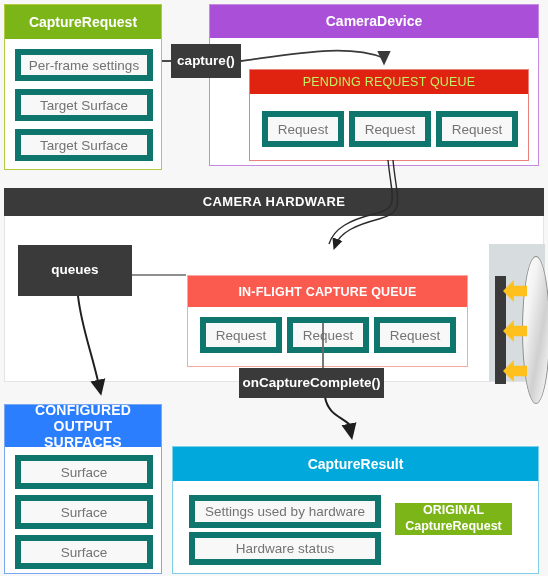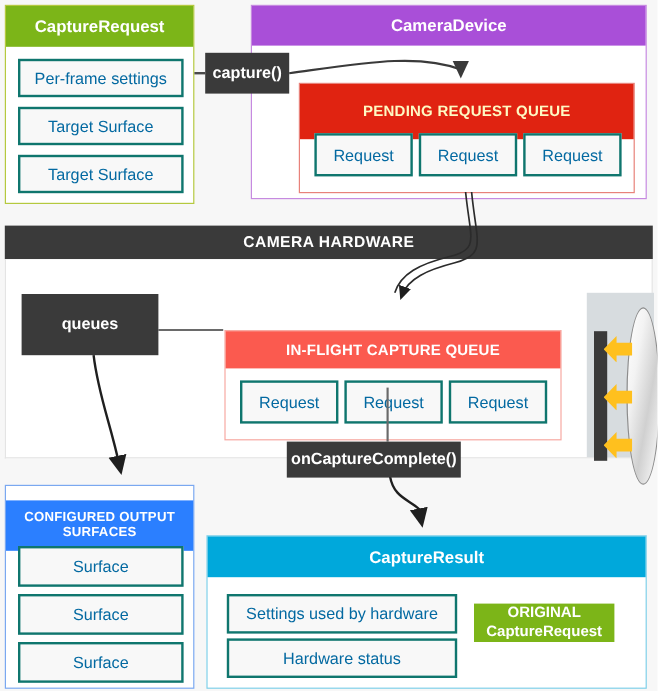--- a/index.html
+++ b/index.html
@@ -28,26 +28,26 @@
     justify-content: center;
     text-align: center;
     color: #ffffff;
     font-weight: bold;
     line-height: 1.15;
     box-sizing: border-box;
   }
   .slot {
     position: absolute;
     background: #f8f8f8;
-    border: 2px solid #0f766e;
+    border: 6px solid #0f766e;
     box-sizing: border-box;
     display: flex;
     align-items: center;
     justify-content: center;
-    color: #0369a1;
+    color: #737373;
     font-size: 13.5px;
   }
   .dark-label {
     position: absolute;
     background: #3a3a3a;
     color: #ffffff;
     font-weight: bold;
     font-size: 13.5px;
     display: flex;
     align-items: center;
@@ -83,22 +83,22 @@
   }
   
   #pending-queue {
     position: absolute;
     left: 39px; top: 64px; width: 280px; height: 92px;
     border: 1px solid #e8827a;
     background: #ffffff;
     box-sizing: border-box;
   }
   #pending-queue .qhead {
-    position: absolute; left: 0; top: 0; right: 0; height: 46px;
-    background: #E02311; color: #fef9c3; font-weight: bold; font-size: 12.5px;
+    position: absolute; left: 0; top: 0; right: 0; height: 24px;
+    background: #E02311; color: #bef264; font-weight: normal; font-size: 12.5px;
     display: flex; align-items: center; justify-content: center;
     letter-spacing: .2px;
   }
   
   #camera-hardware {
     left: 4px; top: 188px; width: 540px; height: 194px;
     border: none;
   }
   #camera-hardware .panel-header {
     height: 28px; background: #3a3a3a; font-size: 13px; letter-spacing: .4px;
@@ -148,22 +148,22 @@
     width: 24px; height: 22px;
     background: #FFC01E;
     clip-path: polygon(0% 50%, 45% 0%, 45% 26%, 100% 26%, 100% 74%, 45% 74%, 45% 100%);
   }
   
   #configured-surfaces {
     left: 4px; top: 404px; width: 158px; height: 170px;
     border: 1px solid #7aa8f0;
   }
   #configured-surfaces .panel-header {
-    height: 42px; background: #2B7FFF; font-size: 11px;
-    flex-direction: column; letter-spacing: .2px; margin-top: 12px;
+    height: 42px; background: #2B7FFF; font-size: 14px;
+    flex-direction: column; letter-spacing: .2px;
   }
   
   #capture-result {
     left: 172px; top: 446px; width: 367px; height: 128px;
     border: 1px solid #7fcfe8;
   }
   #capture-result .panel-header {
     height: 34px; background: #00A8DB; font-size: 14px;
   }
   #original-request {

